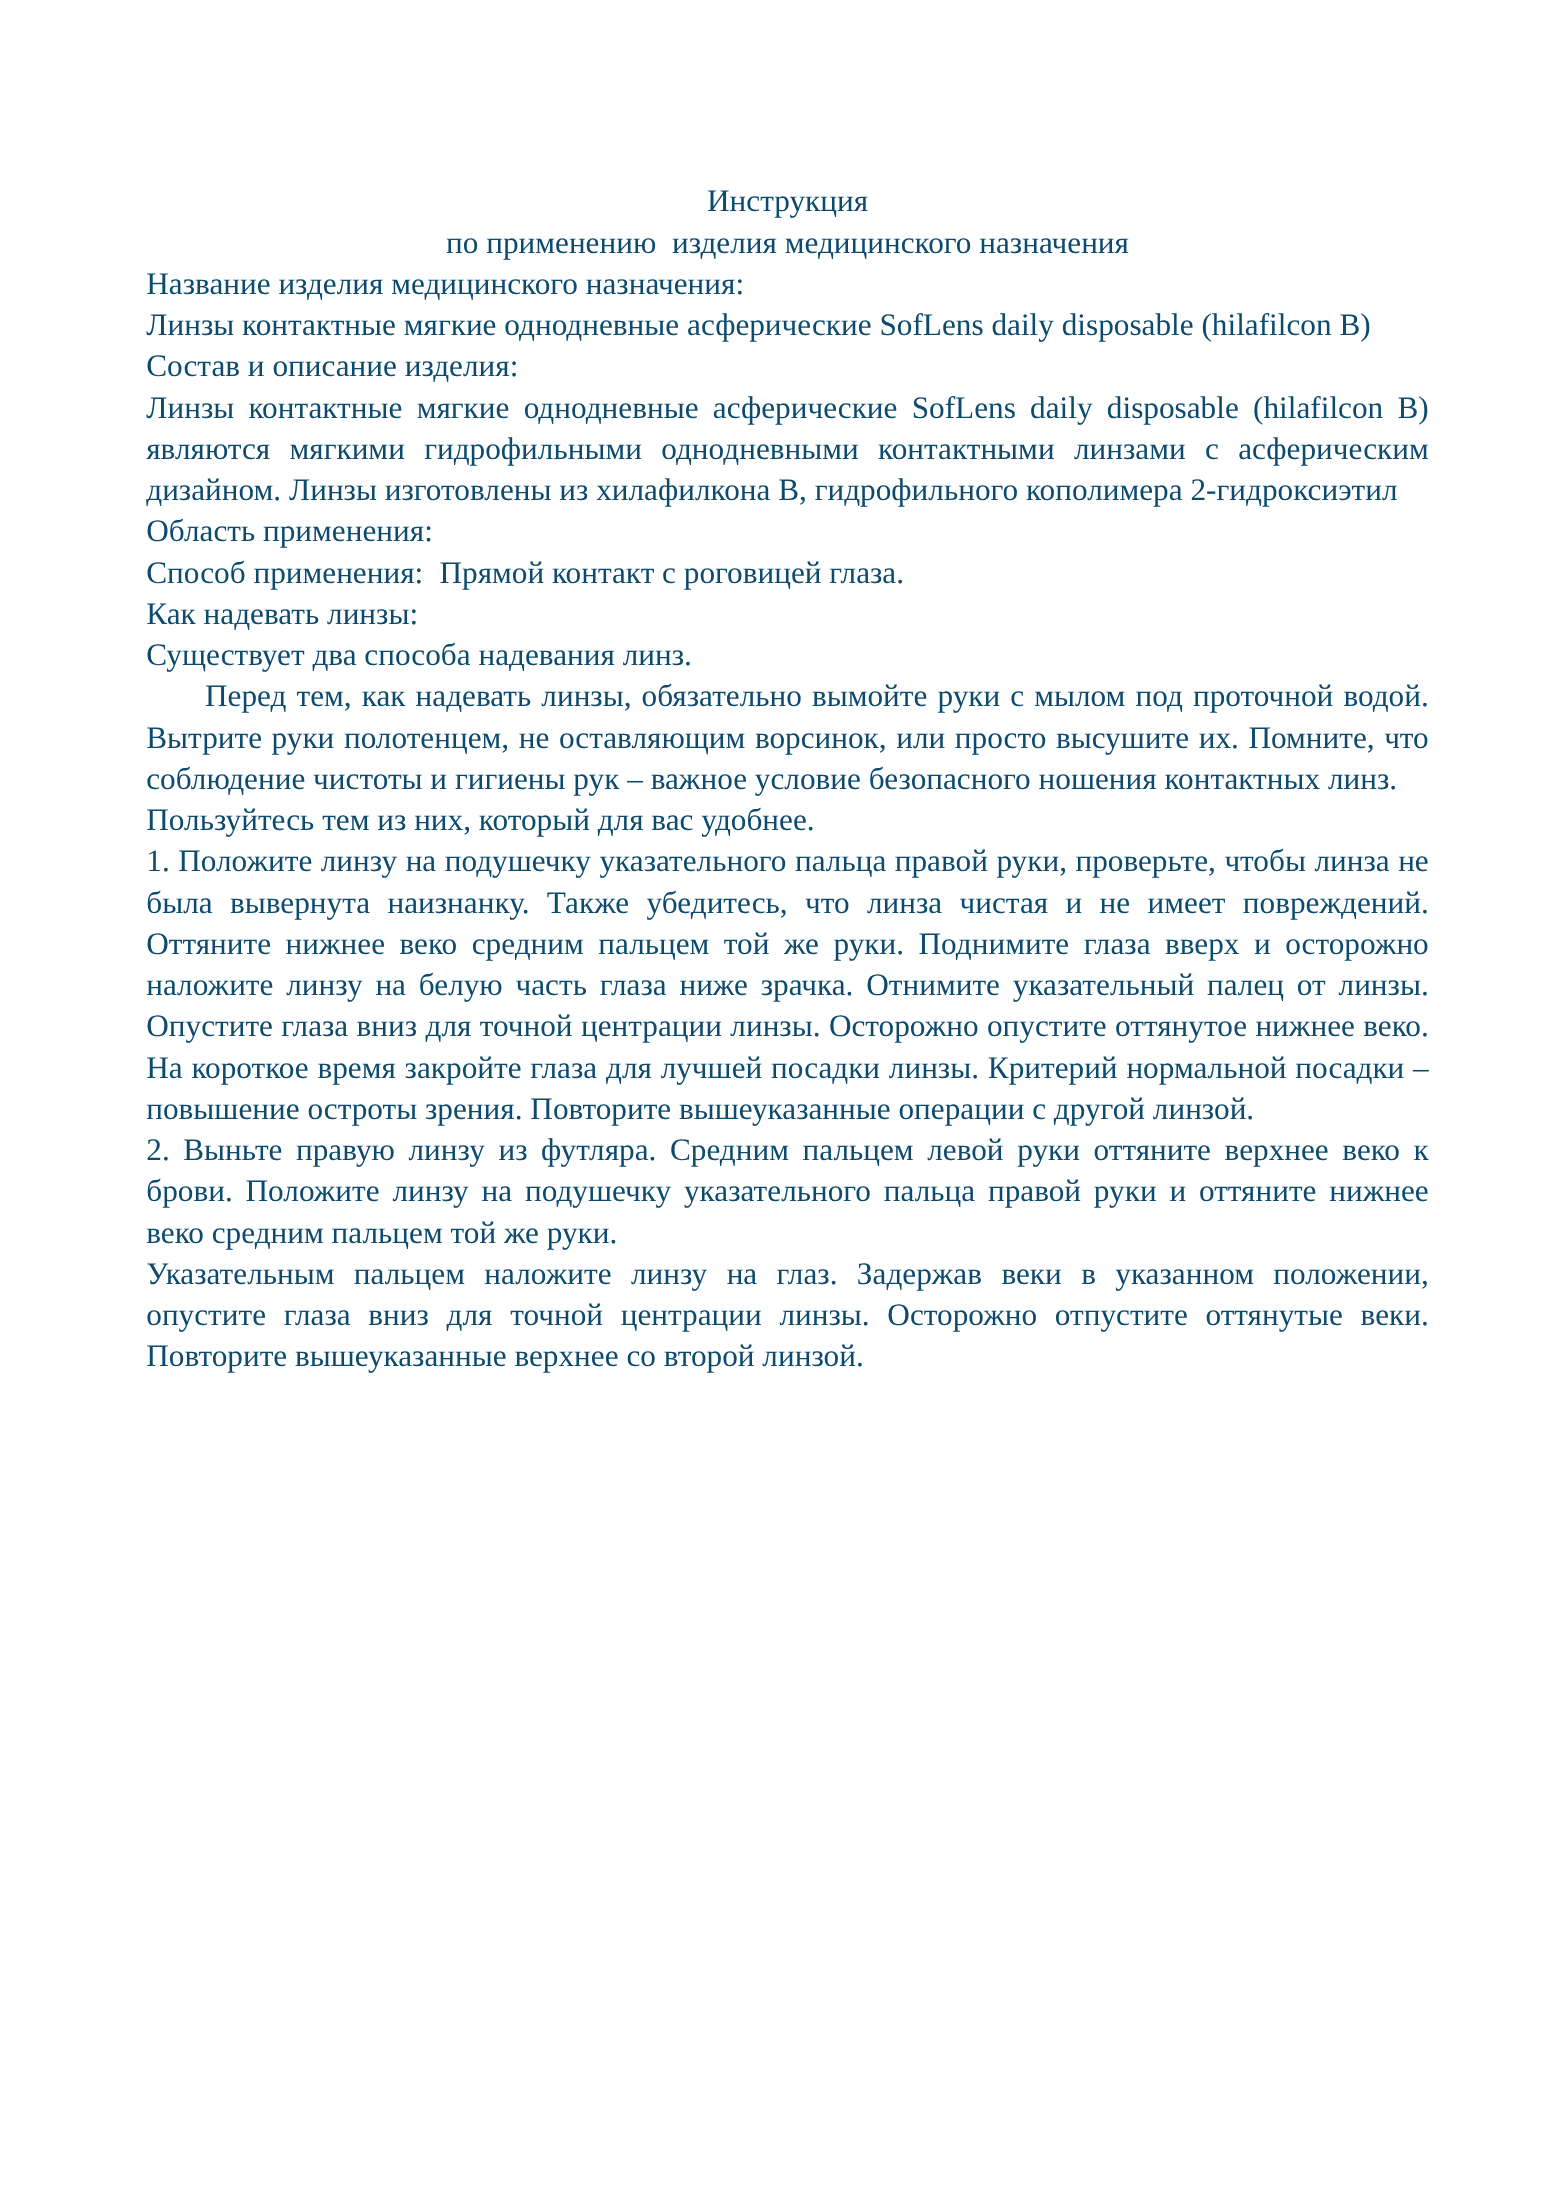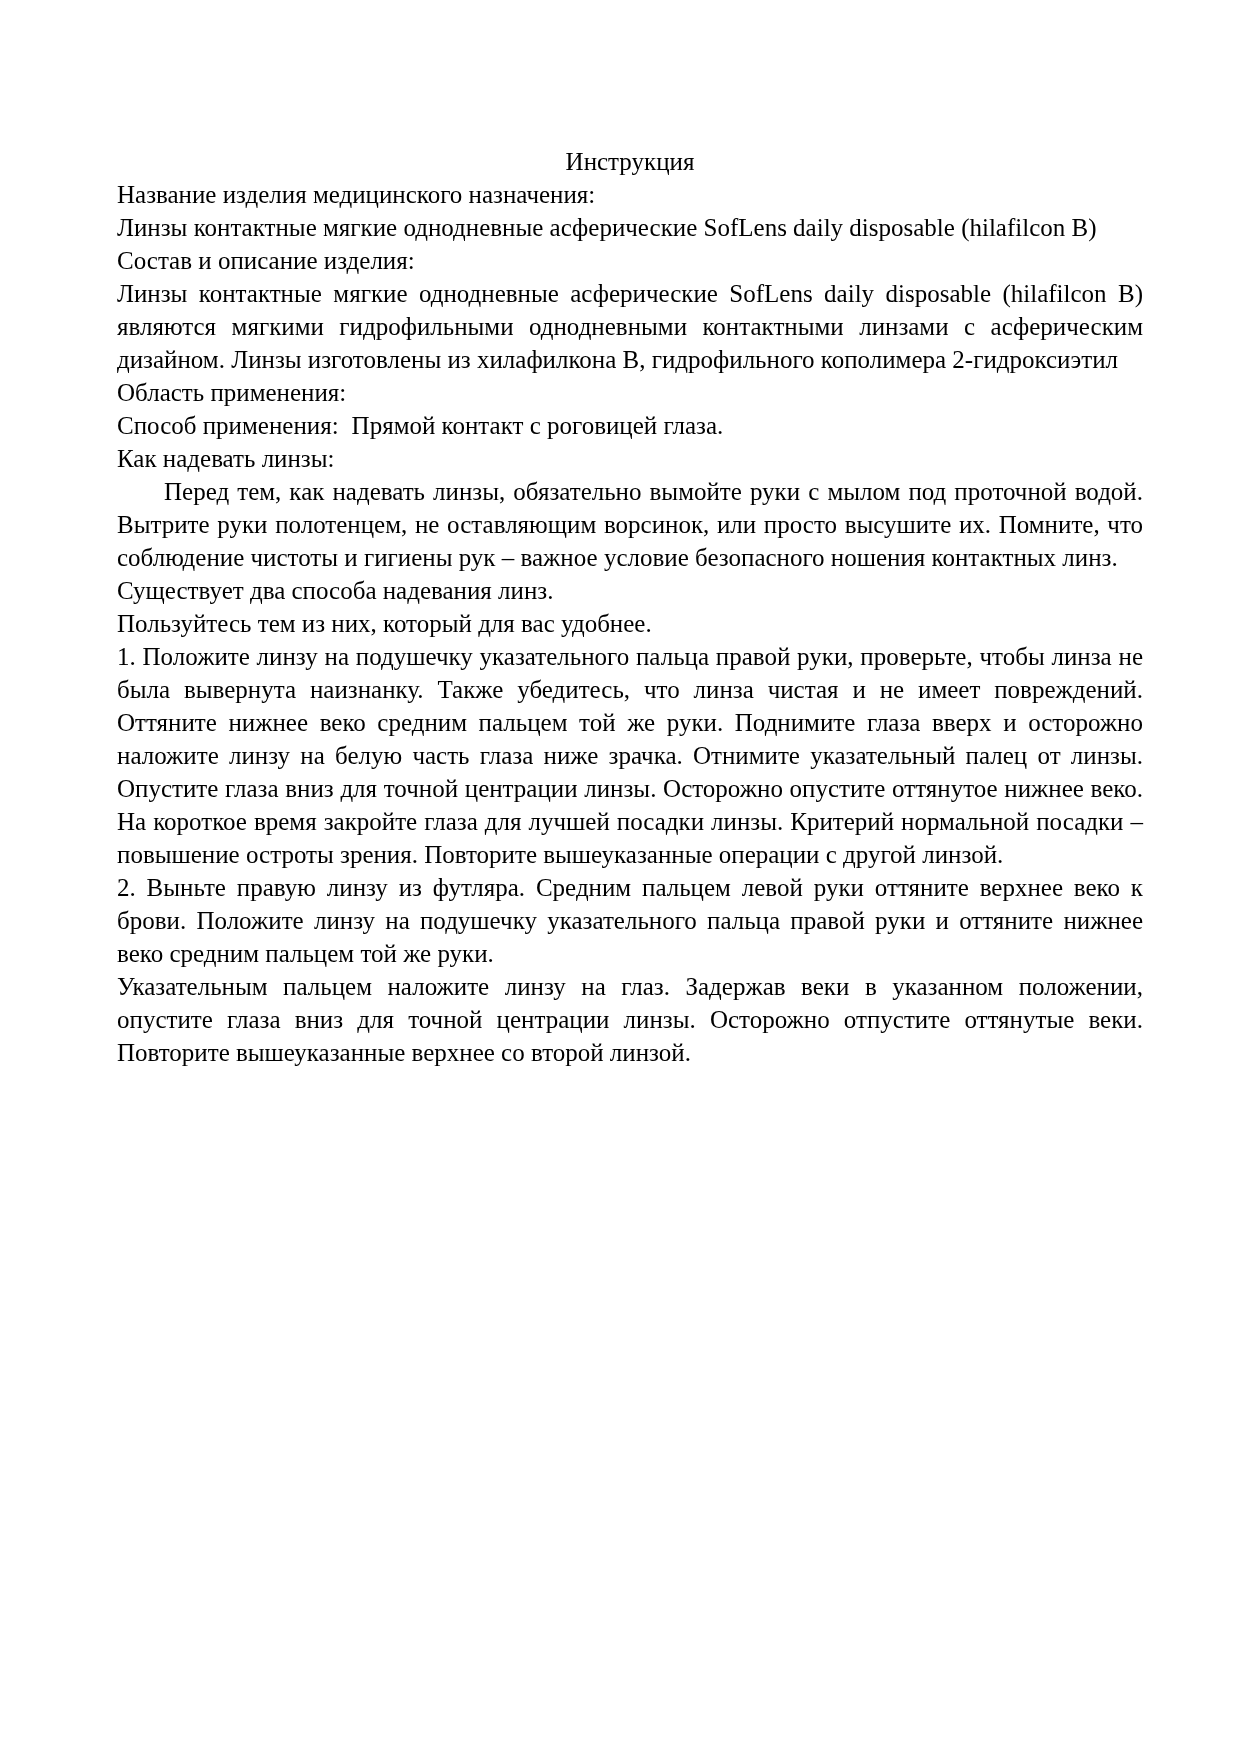--- a/index.html
+++ b/index.html
@@ -6,21 +6,21 @@
     margin: 0;
     padding: 0;
     background: #ffffff;
   }
   .doc-page {
     position: relative;
     width: 1240px;
     height: 1755px;
     margin: 0;
     background: #ffffff;
-    color: #000000;
+    color: #0c4a6e;
     font-family: "Liberation Serif", "DejaVu Serif", serif;
     font-size: 25px;
     line-height: 33px;
     box-sizing: border-box;
     padding: 145px 97px 0 117px;
     overflow: hidden;
   }
   .doc-page p, .doc-page h1, .doc-page h2 {
     margin: 0;
     padding: 0;
@@ -50,32 +50,33 @@
   }
   .bold { font-weight: normal; }
   .usage-lead { margin-left: 13px; text-align: center; }
 </style>
 </head>
 <body>
 
 <div class="doc-page">
 
   <h1 class="title">Инструкция</h1>
+  <h2 class="title">по применению  изделия медицинского назначения</h2>
 
   <p class="heading mt-title-gap">Название изделия медицинского назначения:</p>
   <p class="just">Линзы контактные мягкие однодневные асферические SofLens daily disposable (hilafilcon B)</p>
 
   <p class="heading mt-section-gap">Состав и описание изделия:</p>
   <p class="just mt-small">Линзы контактные мягкие однодневные асферические SofLens daily disposable (hilafilcon B) являются мягкими гидрофильными однодневными контактными линзами с асферическим дизайном. Линзы изготовлены из хилафилкона B, гидрофильного кополимера 2-гидроксиэтил</p>
 
   <p class="mt-area-gap"><span class="bold">Область применения</span><span>:</span></p>
 
   <p class="mt-usage-gap"><span class="bold">Способ применения:</span><span class="usage-lead">Прямой контакт с роговицей глаза.</span></p>
   <p class="heading">Как надевать линзы:</p>
 
+  <p class="just">Существует два способа надевания линз.</p>
   <p class="just p-indent">Перед тем, как надевать линзы, обязательно вымойте руки с мылом под проточной водой. Вытрите руки полотенцем, не оставляющим ворсинок, или просто высушите их. Помните, что соблюдение чистоты и гигиены рук – важное условие безопасного ношения контактных линз.</p>
-  <p class="just">Существует два способа надевания линз.</p>
   <p class="just">Пользуйтесь тем из них, который для вас удобнее.</p>
   <p class="just">1. Положите линзу на подушечку указательного пальца правой руки, проверьте, чтобы линза не была вывернута наизнанку. Также убедитесь, что линза чистая и не имеет повреждений. Оттяните нижнее веко средним пальцем той же руки. Поднимите глаза вверх и осторожно наложите линзу на белую часть глаза ниже зрачка. Отнимите указательный палец от линзы. Опустите глаза вниз для точной центрации линзы. Осторожно опустите оттянутое нижнее веко. На короткое время закройте глаза для лучшей посадки линзы. Критерий нормальной посадки – повышение остроты зрения. Повторите вышеуказанные операции с другой линзой.</p>
   <p class="just">2. Выньте правую линзу из футляра. Средним пальцем левой руки оттяните верхнее веко к брови. Положите линзу на подушечку указательного пальца правой руки и оттяните нижнее веко средним пальцем той же руки.</p>
   <p class="just">Указательным пальцем наложите линзу на глаз. Задержав веки в указанном положении, опустите глаза вниз для точной центрации линзы. Осторожно отпустите оттянутые веки. Повторите вышеуказанные верхнее со второй линзой.</p>
 
 </div>
 
 </body></html>

